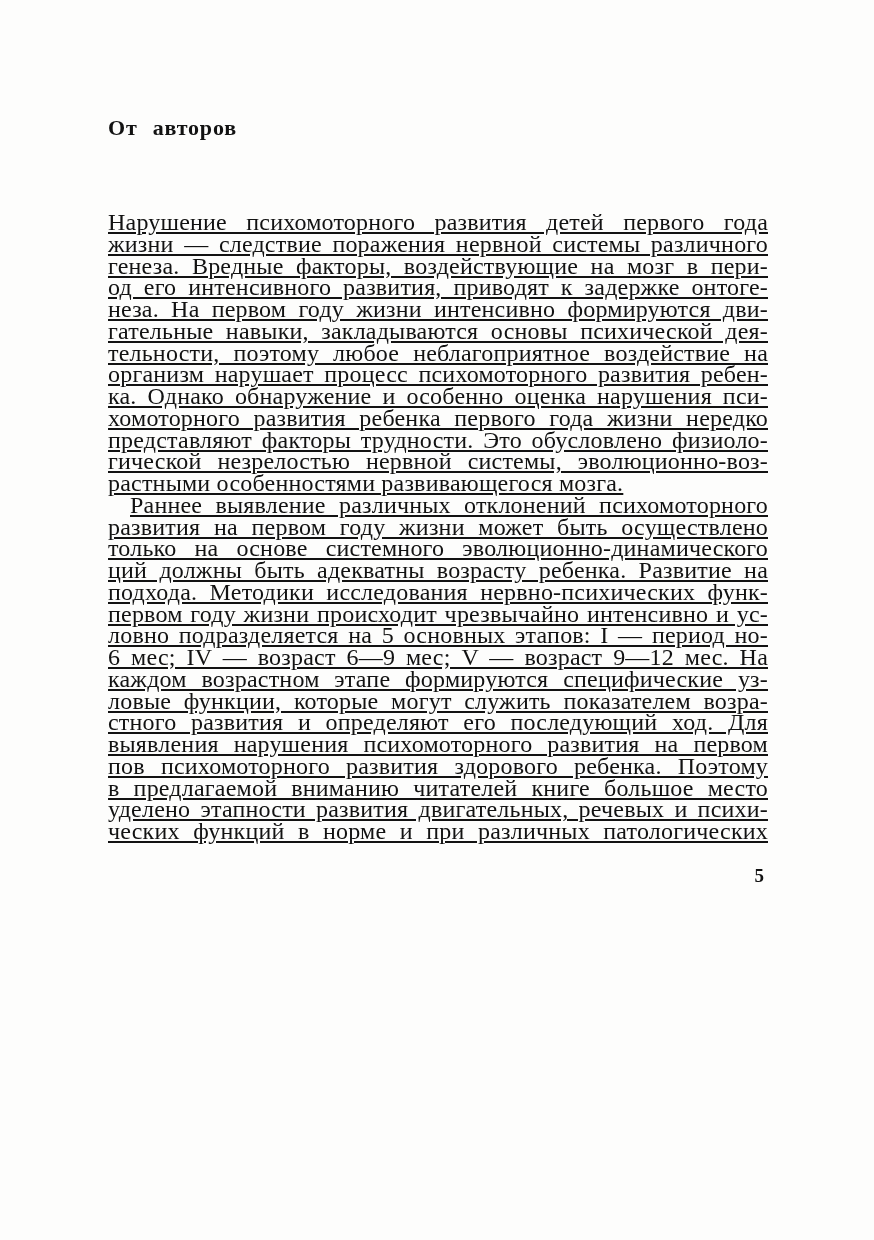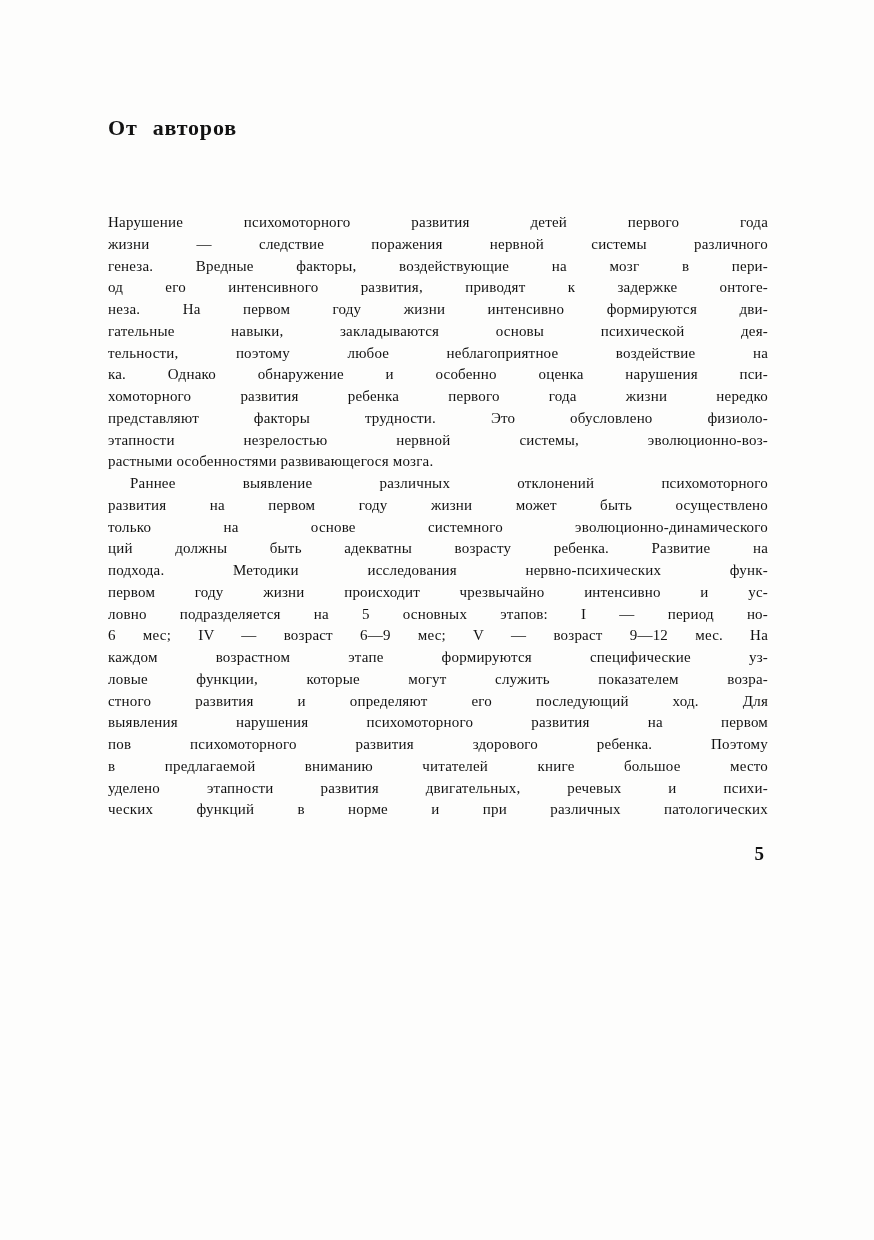--- a/index.html
+++ b/index.html
@@ -20,23 +20,24 @@
   .heading {
     font-size: 22px;
     font-weight: bold;
     letter-spacing: 0.8px;
     word-spacing: 9px;
     line-height: 24px;
   }
   .text-block {
     margin-top: 72px;
     width: 660px;
-    font-size: 15px;
+    font-size: 24px;
     letter-spacing: 0.2px;
     line-height: 21.75px;
+    text-decoration: underline;
   }
   .line {
     text-align: justify;
     text-align-last: justify;
     text-justify: inter-word;
     white-space: normal;
     height: 21.75px;
   }
   .line.last {
     text-align-last: left;
@@ -60,24 +61,25 @@
   <div class="heading">От авторов</div>
 
   <div class="text-block">
       <div class="line">Нарушение психомоторного развития детей первого года</div>
       <div class="line">жизни — следствие поражения нервной системы различного</div>
       <div class="line">генеза. Вредные факторы, воздействующие на мозг в пери-</div>
       <div class="line">од его интенсивного развития, приводят к задержке онтоге-</div>
       <div class="line">неза. На первом году жизни интенсивно формируются дви-</div>
       <div class="line">гательные навыки, закладываются основы психической дея-</div>
       <div class="line">тельности, поэтому любое неблагоприятное воздействие на</div>
+      <div class="line">организм нарушает процесс психомоторного развития ребен-</div>
       <div class="line">ка. Однако обнаружение и особенно оценка нарушения пси-</div>
       <div class="line">хомоторного развития ребенка первого года жизни нередко</div>
       <div class="line">представляют факторы трудности. Это обусловлено физиоло-</div>
-      <div class="line">этапности незрелостью нервной системы, эволюционно-воз-</div>
+      <div class="line">гической незрелостью нервной системы, эволюционно-воз-</div>
       <div class="line last">растными особенностями развивающегося мозга.</div>
       <div class="line indent">Раннее выявление различных отклонений психомоторного</div>
       <div class="line">развития на первом году жизни может быть осуществлено</div>
       <div class="line">только на основе системного эволюционно-динамического</div>
       <div class="line">ций должны быть адекватны возрасту ребенка. Развитие на</div>
       <div class="line">подхода. Методики исследования нервно-психических функ-</div>
       <div class="line">первом году жизни происходит чрезвычайно интенсивно и ус-</div>
       <div class="line">ловно подразделяется на 5 основных этапов: I — период но-</div>
       <div class="line">6 мес; IV — возраст 6—9 мес; V — возраст 9—12 мес. На</div>
       <div class="line">каждом возрастном этапе формируются специфические уз-</div>

